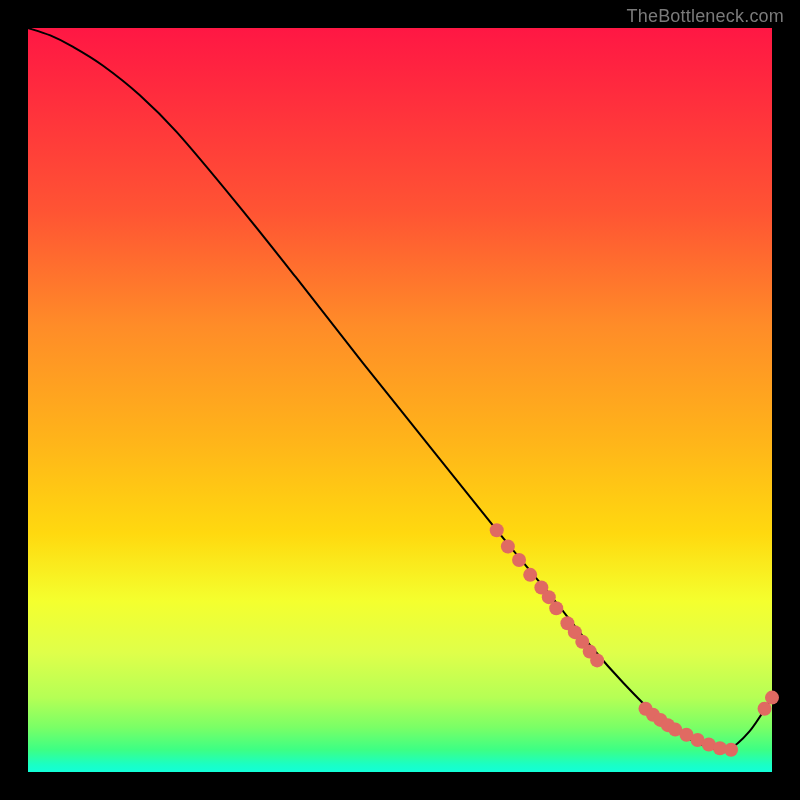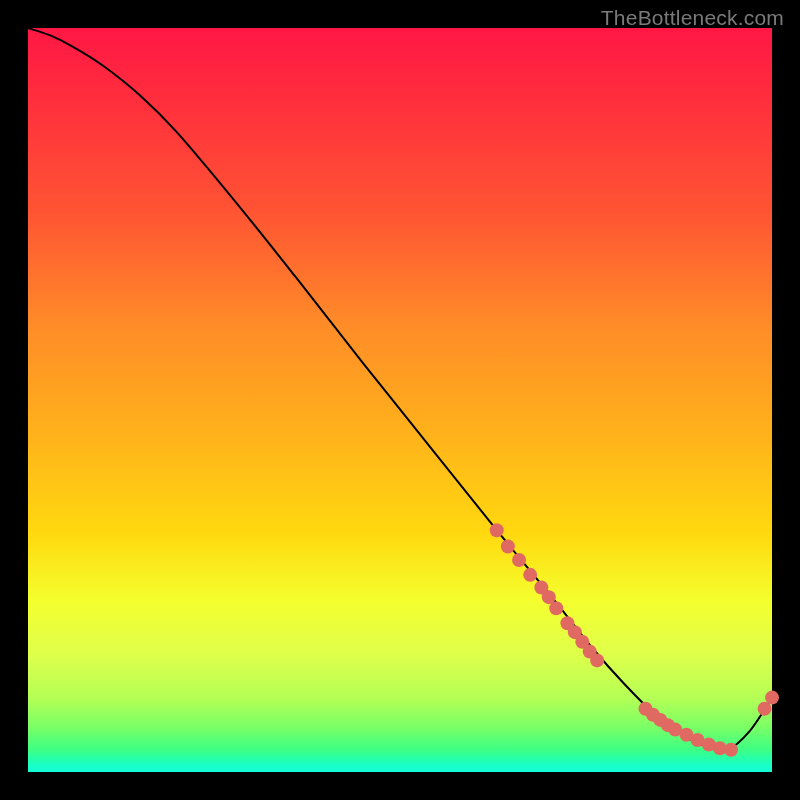--- a/index.html
+++ b/index.html
@@ -32,21 +32,21 @@
       #3dff84 97%,
       #1affc4 99%,
       #12ffd8 100%
     );
   }
   .watermark {
     position: absolute;
     top: 6px;
     right: 16px;
     color: #7a7a7a;
-    font-size: 21px;
+    font-size: 18px;
     letter-spacing: 0.2px;
     font-weight: 400;
   }
   svg.curve {
     position: absolute;
     left: 0; top: 0;
     width: 744px; height: 744px;
     overflow: visible;
   }
 </style>

